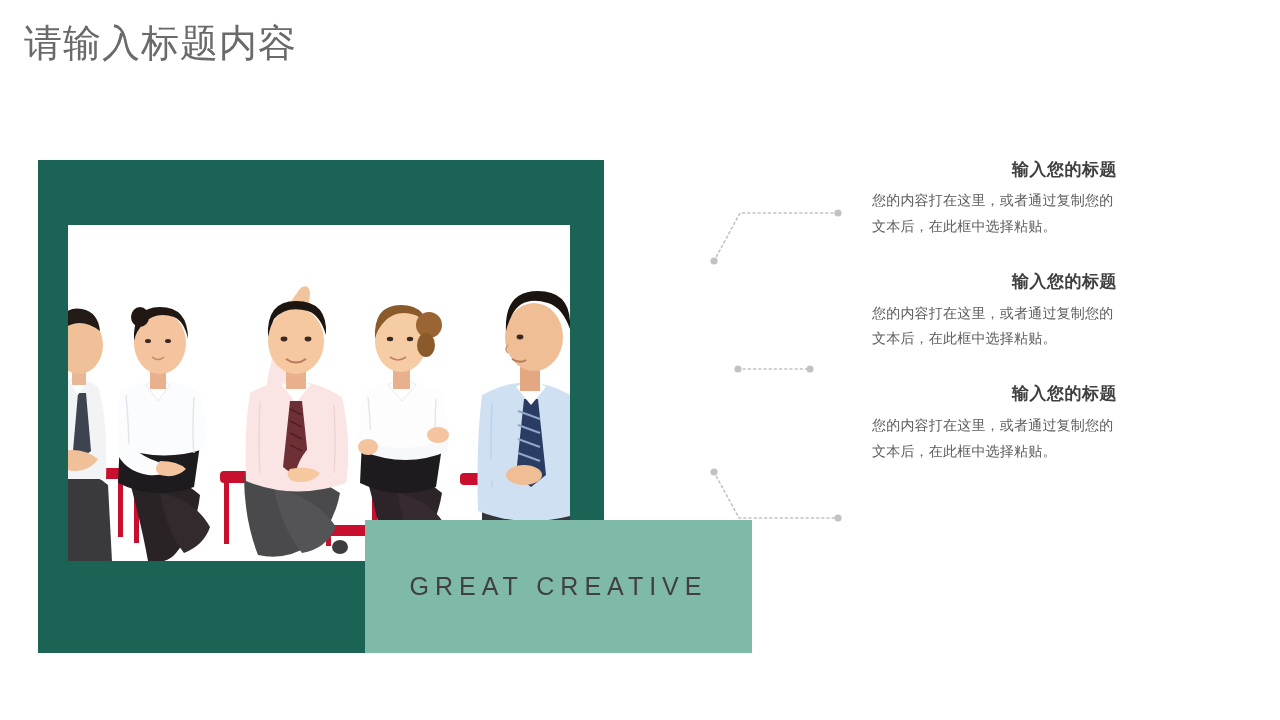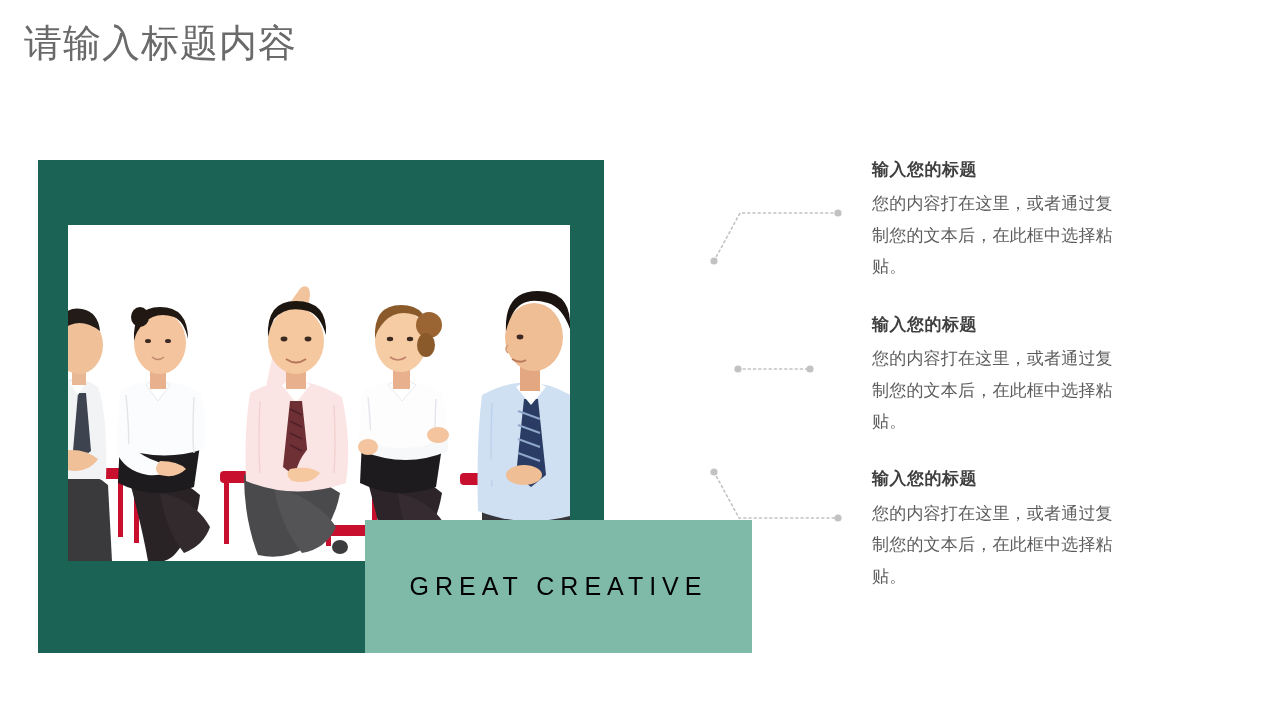--- a/index.html
+++ b/index.html
@@ -57,21 +57,21 @@
     left: 365px;
     top: 520px;
     width: 387px;
     height: 133px;
     background: #7fb9a8;
     display: flex;
     align-items: center;
     justify-content: center;
   }
   .accent-label {
-    color: #000000;
+    color: #404040;
     font-size: 25px;
     letter-spacing: 6px;
     font-weight: 400;
     white-space: nowrap;
   }
 
   
   .photo-svg { display: block; width: 502px; height: 336px; }
 
   
@@ -97,23 +97,24 @@
   }
   .text-block { margin-bottom: 32px; }
   .text-block:last-child { margin-bottom: 0; }
   .block-heading {
     font-size: 17px;
     font-weight: bold;
     color: #3f3f3f;
     letter-spacing: 0.5px;
     margin: 0 0 8px 0;
     line-height: 1.2;
+    text-align: right;
   }
   .block-body {
-    font-size: 17px;
+    font-size: 14px;
     color: #5c5c5c;
     line-height: 1.85;
     margin: 0;
     letter-spacing: 0.2px;
   }
 </style>
 </head>
 <body>
 
 <div id="slide">

